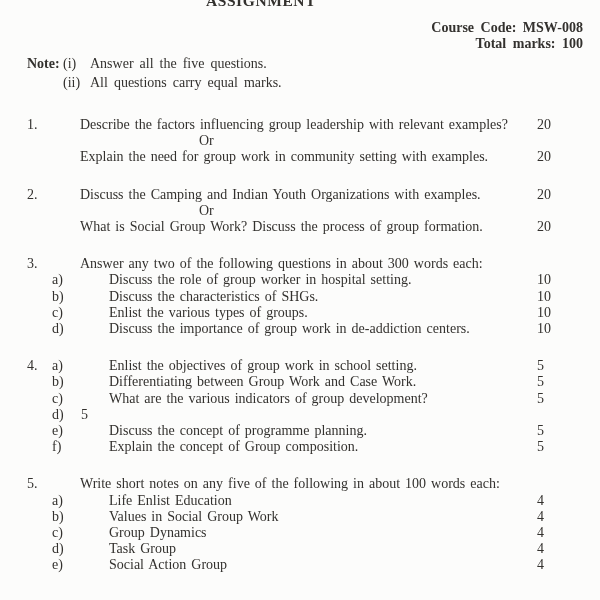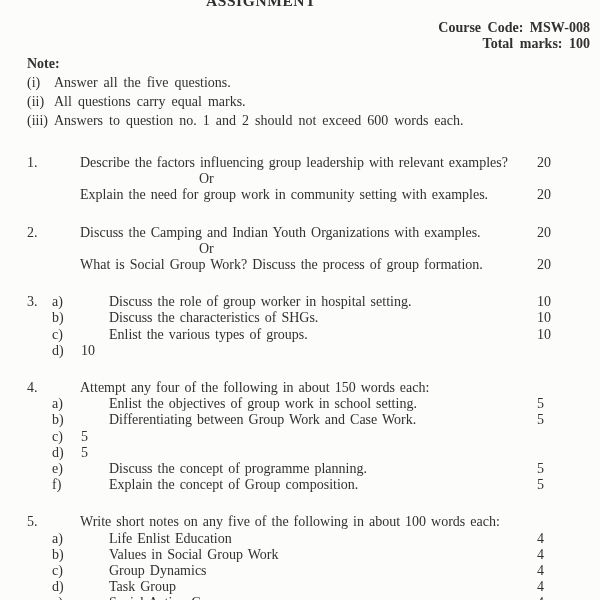--- a/index.html
+++ b/index.html
@@ -21,33 +21,32 @@
   }
   .title {
     display: inline-block;
     font-weight: bold;
     font-size: 15.5px;
     line-height: 15px;
     letter-spacing: 0.6px;
   }
   .doc-header {
     margin-top: 10px;
-    padding-right: 10px;
+    padding-right: 17px;
     text-align: right;
     font-weight: bold;
     line-height: 15.5px;
     word-spacing: 3px;
   }
   .note {
     margin-top: 3px;
     padding-left: 27px;
     display: flex;
     line-height: 19px;
     word-spacing: 2.5px;
-    flex-direction: column;
   }
   .note-label { font-weight: bold; width: 36px; flex: none; }
   .note-items { flex: 1; }
   .note-item { display: flex; }
   .note-marker { width: 27px; flex: none; }
   .note-text { flex: 1; }
   .questions {
     margin-top: 25px;
     padding-left: 27px;
     padding-right: 33px;
@@ -78,24 +77,20 @@
   <span class="note-label">Note:</span>
   <div class="note-items" id="note-items">
       <div class="note-item">
         <span class="note-marker">(i)</span>
         <span class="note-text">Answer all the <b>five</b> questions.</span>
       </div>
       <div class="note-item">
         <span class="note-marker">(ii)</span>
         <span class="note-text"><b>All</b> questions carry <b>equal</b> marks.</span>
       </div>
-      <div class="note-item">
-        <span class="note-marker">(iii)</span>
-        <span class="note-text">Answers to question no. <b>1</b> and <b>2</b> should not exceed <b>600</b> words each.</span>
-      </div>
     </div>
 </div>
 
 <div class="questions" id="questions">
     <div class="question">
       <div class="qnum">1.</div>
       <div class="qbody">
         <div class="qline">
           <span class="txt">Describe the factors influencing group leadership with relevant examples?</span>
           <span class="marks">20</span>
@@ -121,60 +116,62 @@
         </div>
         <div class="qline">
           <span class="txt">What is Social Group Work? Discuss the process of group formation.</span>
           <span class="marks">20</span>
         </div>
       </div>
     </div>
     <div class="question">
       <div class="qnum">3.</div>
       <div class="qbody">
+        <div class="qline">
+          <span class="txt">Answer any <b>two</b> of the following questions in about 300 words each:</span>
+          <span class="marks"></span>
+        </div>
         <div class="qline">
           <span class="sub-letter">a)</span>
           <span class="txt">Discuss the role of group worker in hospital setting.</span>
           <span class="marks">10</span>
         </div>
         <div class="qline">
           <span class="sub-letter">b)</span>
           <span class="txt">Discuss the characteristics of SHGs.</span>
           <span class="marks">10</span>
         </div>
         <div class="qline">
           <span class="sub-letter">c)</span>
           <span class="txt">Enlist the various types of groups.</span>
           <span class="marks">10</span>
         </div>
         <div class="qline">
           <span class="sub-letter">d)</span>
+          <span class="txt">Discuss the importance of group work in de-addiction centers.</span>
           <span class="marks">10</span>
         </div>
       </div>
     </div>
     <div class="question">
       <div class="qnum">4.</div>
       <div class="qbody">
-        <div class="qline">
-          <span class="txt">Attempt any <b>four</b> of the following in about 150 words each:</span>
-          <span class="marks"></span>
-        </div>
         <div class="qline">
           <span class="sub-letter">a)</span>
           <span class="txt">Enlist the objectives of group work in school setting.</span>
           <span class="marks">5</span>
         </div>
         <div class="qline">
           <span class="sub-letter">b)</span>
           <span class="txt">Differentiating between Group Work and Case Work.</span>
           <span class="marks">5</span>
         </div>
         <div class="qline">
           <span class="sub-letter">c)</span>
+          <span class="txt">What are the various indicators of group development?</span>
           <span class="marks">5</span>
         </div>
         <div class="qline">
           <span class="sub-letter">d)</span>
           <span class="marks">5</span>
         </div>
         <div class="qline">
           <span class="sub-letter">e)</span>
           <span class="txt">Discuss the concept of programme planning.</span>
           <span class="marks">5</span>

